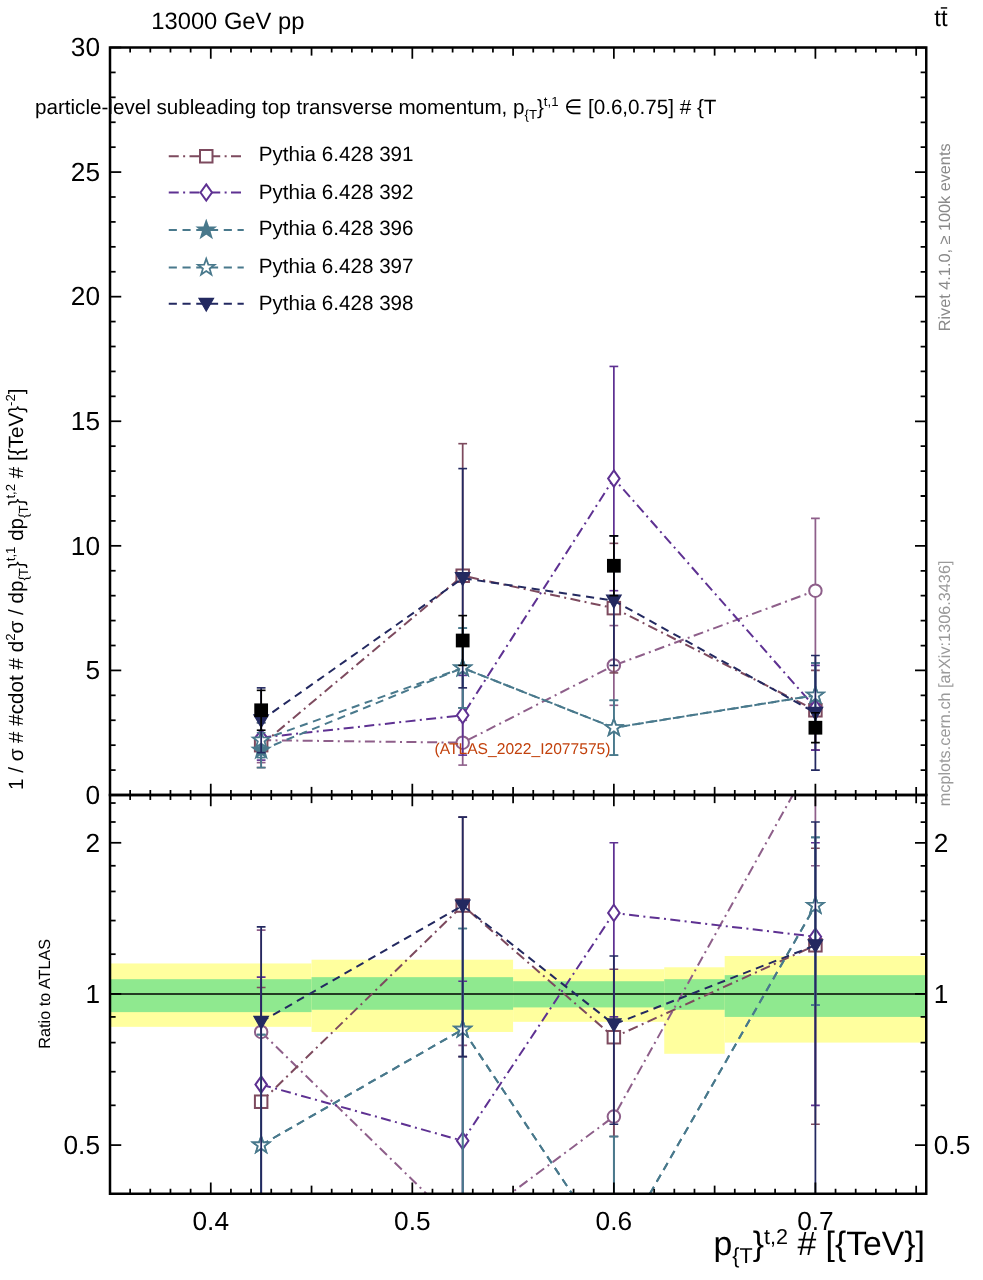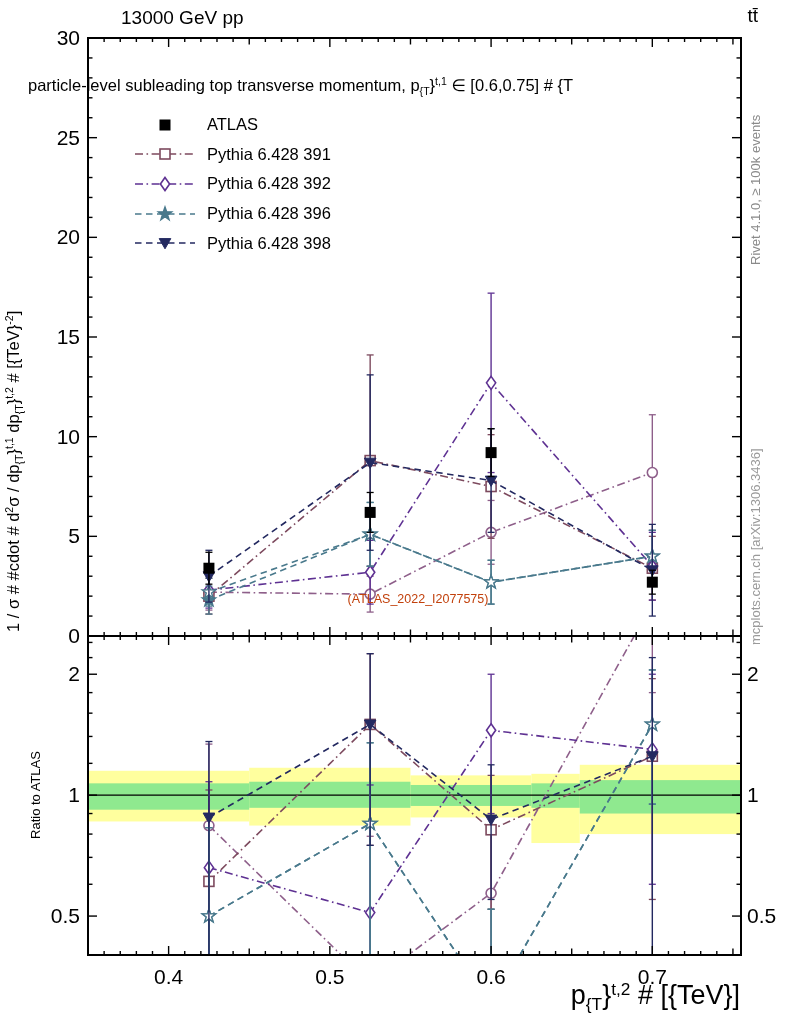--- a/index.html
+++ b/index.html
@@ -573,26 +573,20 @@
   <div class="abs rot small-gray" style="left:748px;top:265px;width:240px;">Rivet 4.1.0, ≥ 100k events</div>
   <div class="abs rot small-gray" style="left:748px;top:645px;width:300px;color:#9a9a9a;">mcplots.cern.ch [arXiv:1306.3436]</div>
 
   <div class="abs watermark" style="left:318px;top:592px;width:200px;">(ATLAS_2022_I2077575)</div>
 
   <div class="abs xlab" style="left:480px;top:980px;width:260px;"><span>p</span><span class="sub">{T</span><span>}</span><span class="sup">t,2</span><span> # [{TeV}]</span></div>
 
   <div class="legend" id="legend">
       <div class="legend-row">
         <svg width="64" height="18">
-          <rect x="26.5" y="3.5" width="11" height="11" fill="#000000"></rect>
-        </svg>
-        <span class="lbl">ATLAS</span>
-      </div>
-      <div class="legend-row">
-        <svg width="64" height="18">
           <line x1="2" x2="62" y1="9" y2="9" stroke="#7d4a5e" stroke-width="1.6" stroke-dasharray="8 3.5 1.6 3.5"></line>
           <rect x="27" y="4" width="10" height="10" fill="#fff" stroke="#7d4a5e" stroke-width="1.6"></rect>
         </svg>
         <span class="lbl">Pythia 6.428 391</span>
       </div>
       <div class="legend-row">
         <svg width="64" height="18">
           <line x1="2" x2="62" y1="9" y2="9" stroke="#5e3192" stroke-width="1.6" stroke-dasharray="8 3.5 1.6 3.5"></line>
           <path d="M32,2.5 L36.6,9 L32,15.5 L27.4,9 Z" fill="#fff" stroke="#5e3192" stroke-width="1.6"></path>
         </svg>
@@ -600,19 +594,26 @@
       </div>
       <div class="legend-row">
         <svg width="64" height="18">
           <line x1="2" x2="62" y1="9" y2="9" stroke="#49798c" stroke-width="1.6" stroke-dasharray="6.5 4.5"></line>
           <path d="M32.00,2.00 L33.65,6.73 L38.66,6.84 L34.66,9.87 L36.11,14.66 L32.00,11.80 L27.89,14.66 L29.34,9.87 L25.34,6.84 L30.35,6.73 Z" fill="#49798c" stroke="#49798c" stroke-width="1.4"></path>
         </svg>
         <span class="lbl">Pythia 6.428 396</span>
       </div>
       <div class="legend-row">
         <svg width="64" height="18">
+          <line x1="2" x2="62" y1="9" y2="9" stroke="#49798c" stroke-width="1.6" stroke-dasharray="6.5 4.5"></line>
+          <path d="M32.00,2.00 L33.65,6.73 L38.66,6.84 L34.66,9.87 L36.11,14.66 L32.00,11.80 L27.89,14.66 L29.34,9.87 L25.34,6.84 L30.35,6.73 Z" fill="#fff" stroke="#49798c" stroke-width="1.4"></path>
+        </svg>
+        <span class="lbl">Pythia 6.428 397</span>
+      </div>
+      <div class="legend-row">
+        <svg width="64" height="18">
           <line x1="2" x2="62" y1="9" y2="9" stroke="#232960" stroke-width="1.6" stroke-dasharray="6.5 4.5"></line>
           <path d="M26.2,4.6 L37.8,4.6 L32,14.8 Z" fill="#232960" stroke="#232960" stroke-width="1"></path>
         </svg>
         <span class="lbl">Pythia 6.428 398</span>
       </div>
     </div>
 </div>
 
 </body></html>

